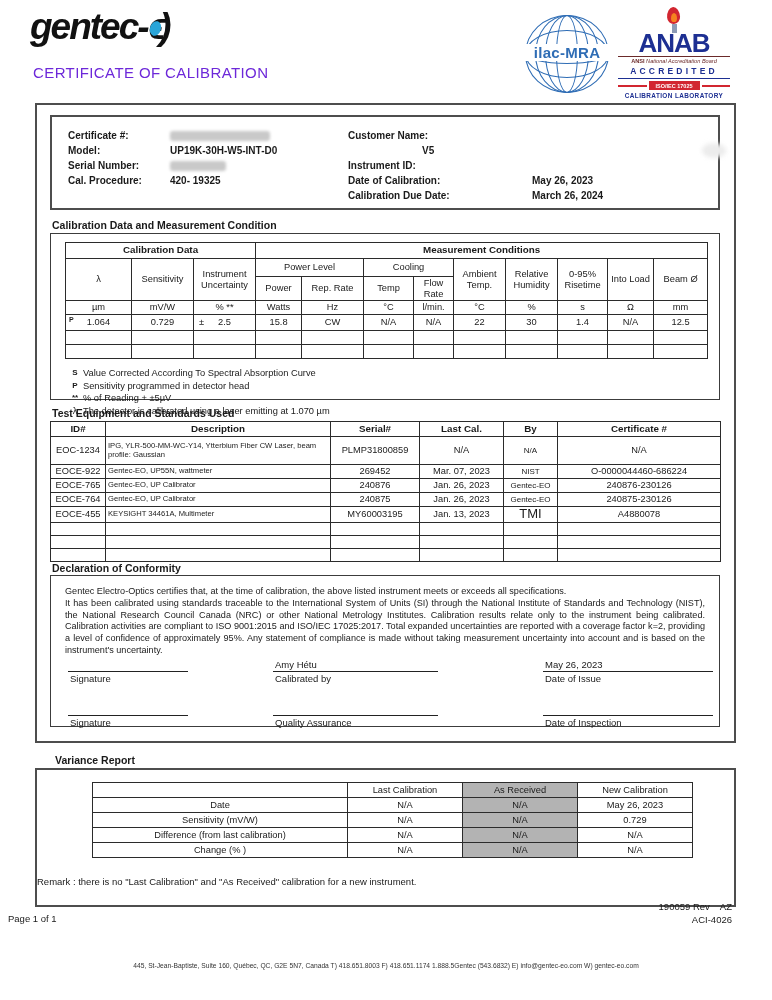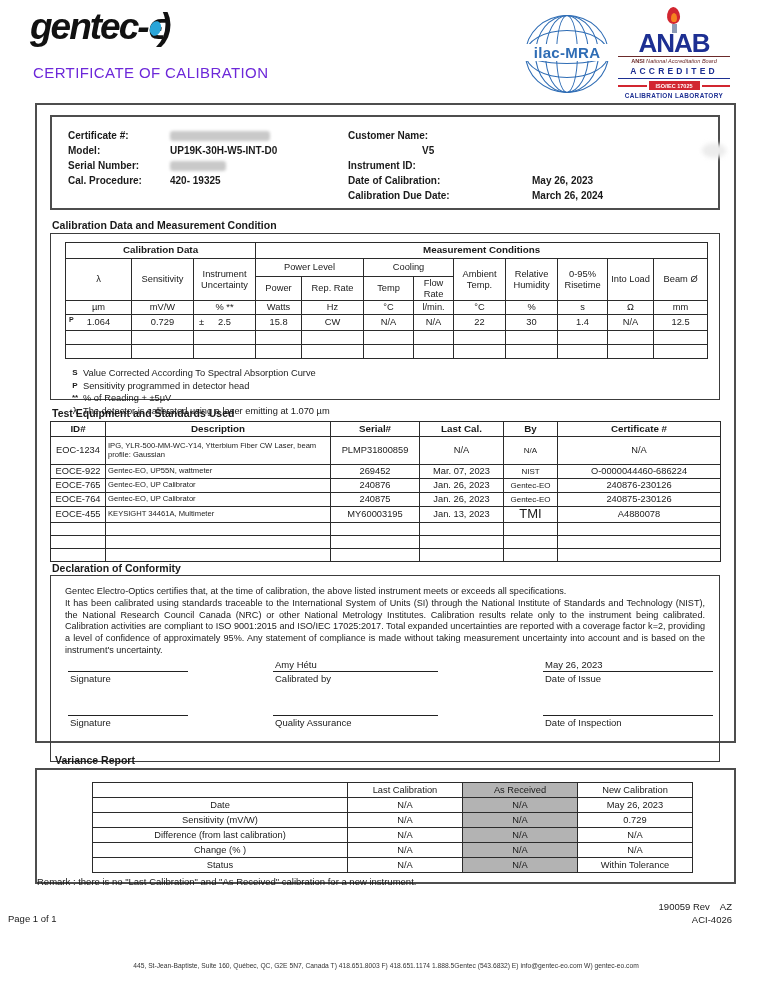--- a/index.html
+++ b/index.html
@@ -37,21 +37,21 @@
   .anab-board { font-size:5.6px; color:#6b2a2a; margin-top:1px; border-top:1px solid #6b2a2a; padding-top:1px; }
   .anab-board b { font-style:normal; } .anab-board i { font-style:italic; }
   .anab-accredited { font-size:8.5px; font-weight:bold; color:#1d2f92; letter-spacing:3.2px; margin-top:2px; border-bottom:1px solid #1d2f92; padding-bottom:2px; }
   .anab-iso-row { display:flex; align-items:center; justify-content:center; margin-top:2px; gap:2px; }
   .anab-iso-row .rline { flex:1; height:2px; background:#d22630; }
   .anab-iso { background:#d22630; color:#fff; font-size:5.5px; font-weight:bold; padding:1.5px 7px; }
   .anab-lab { font-size:6.4px; font-weight:bold; color:#1d2f92; letter-spacing:0.4px; margin-top:2px; }
 
   
   .outer1 { position:absolute; left:35px; top:103px; width:701px; height:640px; border:2px solid #4d4d4d; }
-  .outer2 { position:absolute; left:35px; top:768px; width:701px; height:116px; border:2px solid #4d4d4d; }
+  .outer2 { position:absolute; left:35px; top:768px; width:701px; height:139px; border:2px solid #4d4d4d; }
 
   
   .infobox { position:absolute; left:13px; top:10px; width:670px; height:95px; border:2px solid #4d4d4d; font-size:10px; font-weight:bold; }
   .f-label { position:absolute; white-space:nowrap; }
   .f-value { position:absolute; white-space:nowrap; }
   .redact { position:absolute; background:#c9c9c9; border-radius:3px; filter:blur(1.6px); }
   .redact-faint { position:absolute; background:#ececec; border-radius:50%; filter:blur(2px); }
 
   
   .sec-head { position:absolute; font-size:10.5px; font-weight:bold; white-space:nowrap; }
@@ -82,21 +82,21 @@
   
   .eq-table { position:absolute; left:13px; top:316px; width:670px; font-size:9.3px; }
   .eq-table td { border:1px solid #2b2b2b; text-align:center; vertical-align:middle; padding:0 2px; line-height:1.15; }
   .eq-table .hd td { font-weight:bold; font-size:9.8px; height:15px; }
   .eq-table .desc { text-align:left; font-size:7.6px;margin-left:7px; }
   .eq-table .row-tall td { height:28px; }
   .eq-table .row-s td { height:14px; }
   .eq-table .row-e td { height:13px; }
 
   
-  .decl-box { position:absolute; left:13px; top:470px; width:670px; height:187px; border:1.5px solid #3c3c3c; }
+  .decl-box { position:absolute; left:13px; top:470px; width:670px; height:152px; border:1.5px solid #3c3c3c; }
   .decl-text { position:absolute; left:14px; right:14px; top:10px; font-size:9.1px; line-height:1.3; text-align:justify; }
   .sig { position:absolute; border-top:1.2px solid #222; font-size:9.5px; }
   .sig .above { position:absolute; left:2px; top:-13px; font-size:9.5px; white-space:nowrap; }
   .sig .below { position:absolute; left:2px; top:1px; font-size:9.5px; white-space:nowrap; }
 
   
   .var-table { position:absolute; left:55px; top:12px; width:600px; font-size:9.3px; }
   .var-table td { border:1px solid #2b2b2b; text-align:center; vertical-align:middle; height:15px; padding:0 2px; }
   .var-table .gray { background:#b3b3b3; }
   .var-remark { position:absolute; left:0; right:0; top:106px; text-align:left; font-size:9.5px; }
@@ -438,26 +438,20 @@
         <td>N/A</td>
         <td class="gray">N/A</td>
         <td>N/A</td>
       </tr>
       <tr>
         <td>Change (% )</td>
         <td>N/A</td>
         <td class="gray">N/A</td>
         <td>N/A</td>
       </tr>
-      <tr>
-        <td>Status</td>
-        <td>N/A</td>
-        <td class="gray">N/A</td>
-        <td>Within Tolerance</td>
-      </tr>
     </tbody>
       </table>
     <div class="var-remark">Remark : there is no "Last Calibration" and "As Received" calibration for a new instrument.</div>
   </div>
 
   <div class="ft-doc">
     <div style="white-space:pre">190059 Rev    AZ</div>
     <div>ACI-4026</div>
   </div>
   <div class="ft-page">Page 1 of 1</div>

